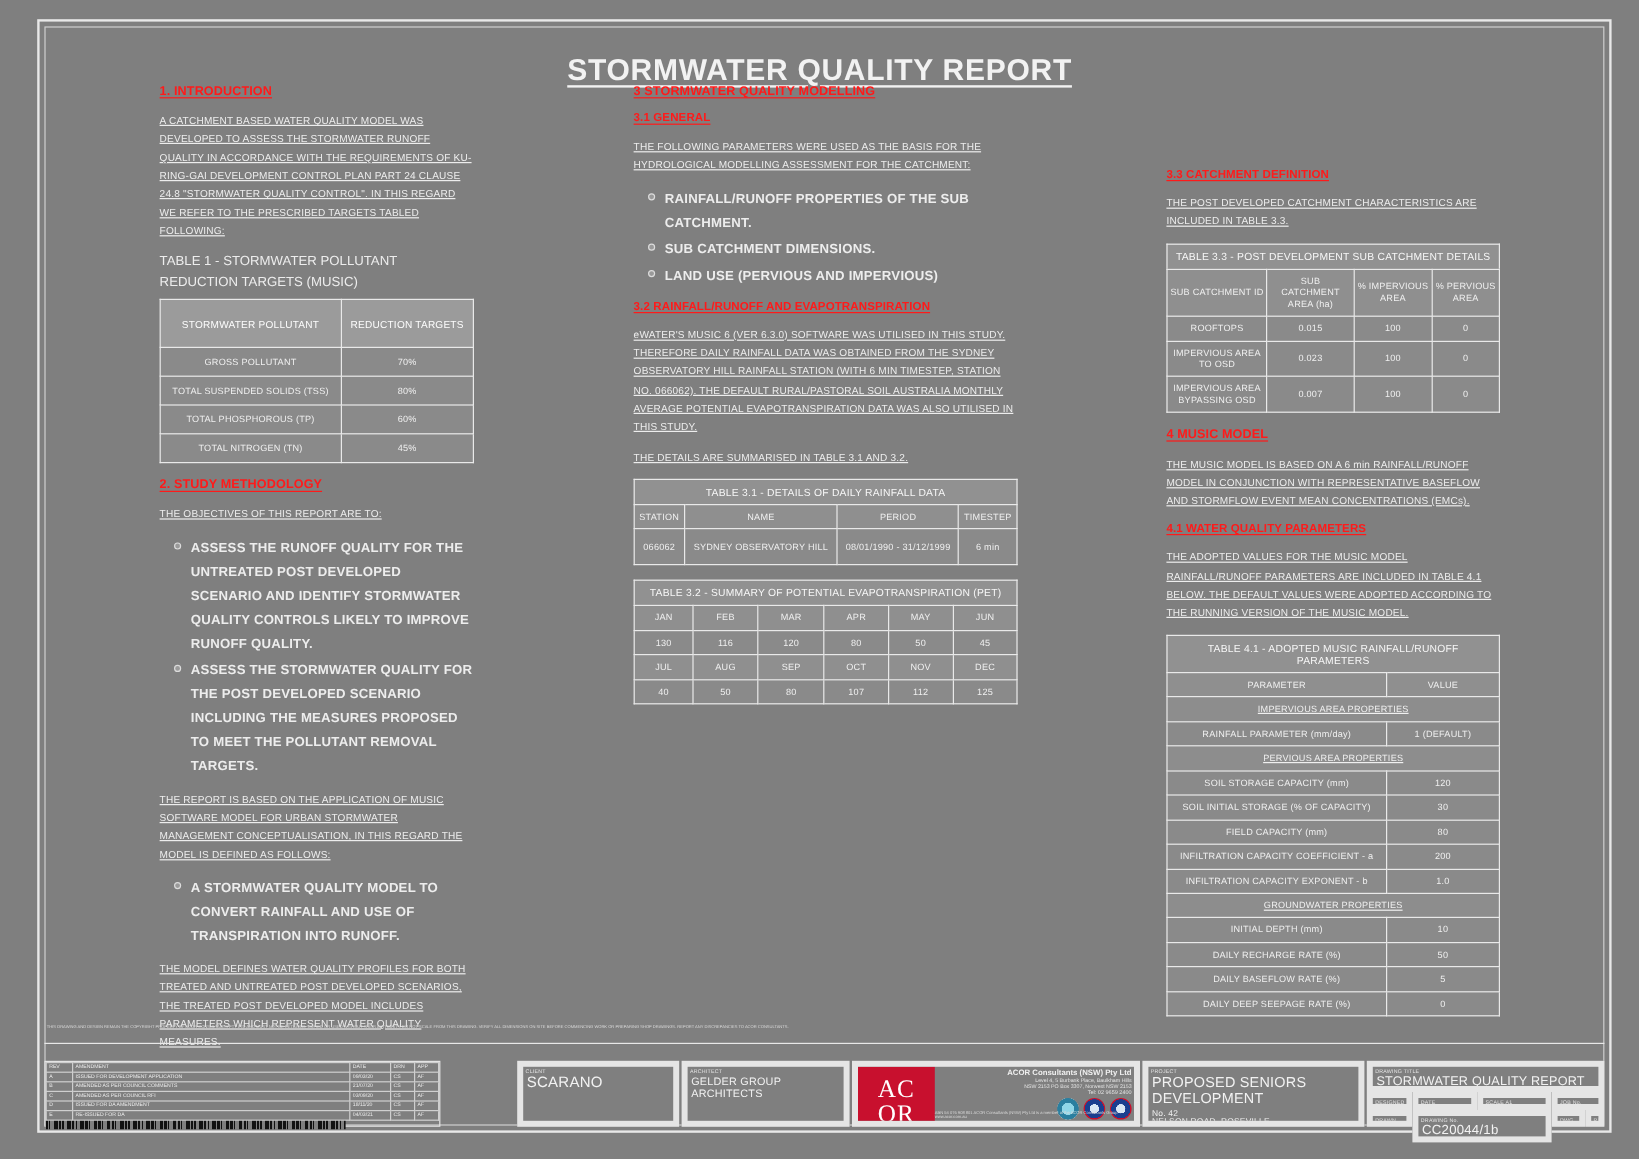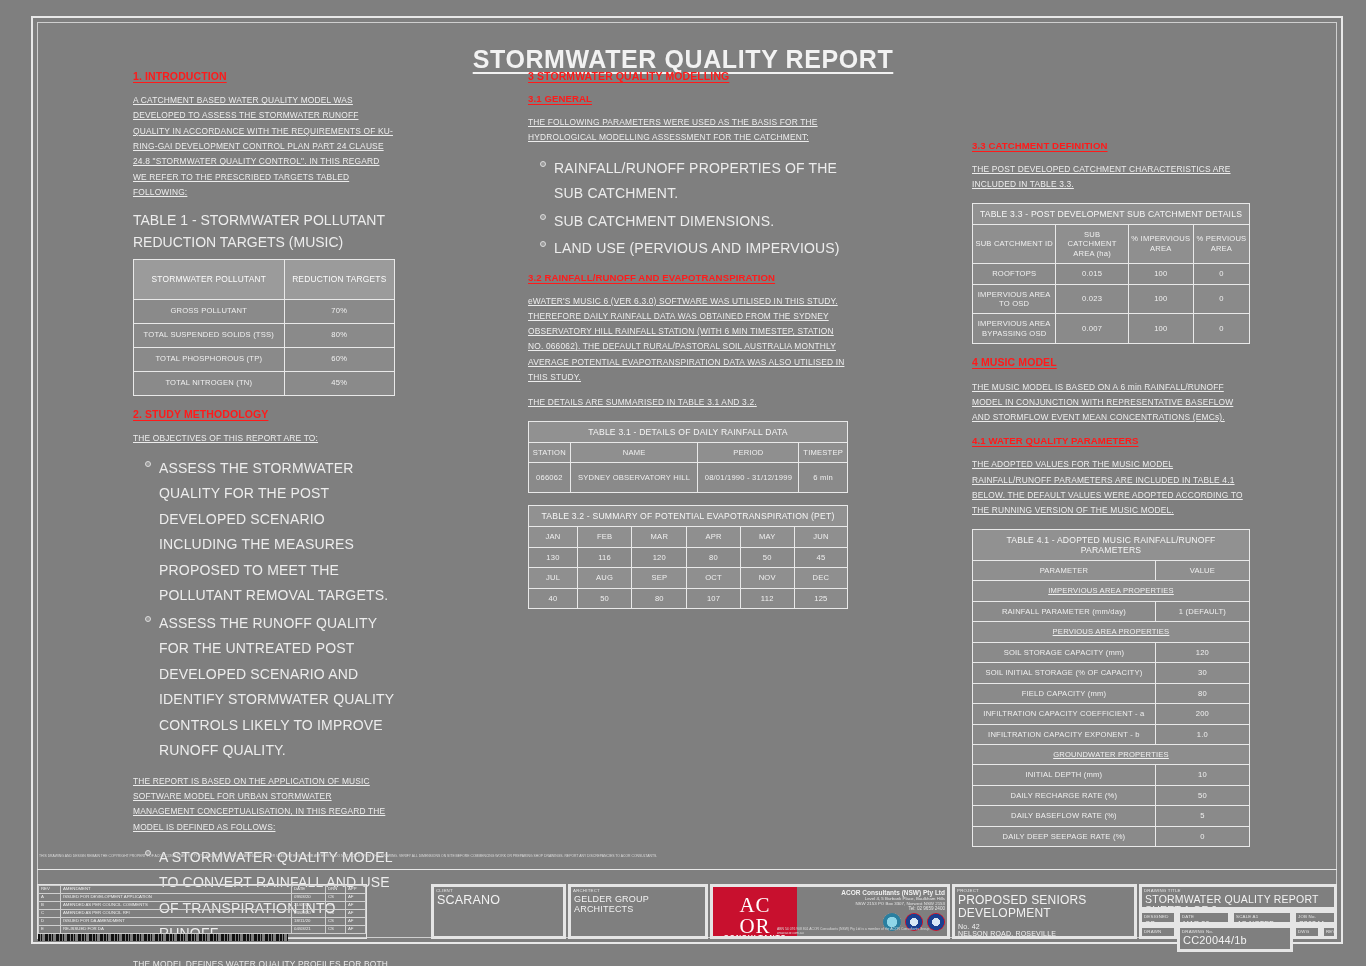--- a/index.html
+++ b/index.html
@@ -74,35 +74,36 @@
     text-decoration: underline;
   }
   ul.bullets {
     margin: 0 0 10px 0;
     padding-left: 26px;
     list-style: none;
   }
   ul.bullets li {
     position: relative;
     color: #ededed;
-    font-size: 14px;
+    font-size: 11px;
     line-height: 1.82;
     letter-spacing: .18px;
     margin-bottom: 2px;
+    font-weight: bold;
   }
   ul.bullets li::before {
     content: "";
     position: absolute;
     left: -14px; top: 5px;
     width: 4px; height: 4px;
     border: 1px solid #dcdcdc;
     border-radius: 50%;
     background: #9a9a9a;
   }
-  .tiny-note { font-size: 14px; color:#ededed; line-height:1.55; margin:0 0 5px 0;}
+  .tiny-note { font-size: 11px; color:#ededed; line-height:1.55; margin:0 0 5px 0;}
 
   
   table.dwg {
     border-collapse: collapse;
     width: 100%;
     background: #8a8a8a;
     margin-bottom: 12px;
   }
   table.dwg th, table.dwg td {
     border: 1px solid #e9e9e9;
@@ -150,21 +151,21 @@
 
   
   #titleblock {
     position: absolute;
     left: 37px; top: 869px;
     width: 1300px; height: 69px;
     border-top: 1px solid #e8e8e8;
   }
   .tb-box {
     position: absolute;
-    border: 3px solid #e5e5e5;
+    border: 5px solid #e5e5e5;
     background: #7f7f7f;
     overflow: hidden;
   }
   .tb-cap {
     font-size: 4.4px;
     color: #e4e4e4;
     letter-spacing: .2px;
     padding: 1px 0 0 2px;
     line-height: 1.25;
   }
@@ -283,22 +284,22 @@
         <tr>
           <td>TOTAL NITROGEN (TN)</td>
           <td>45%</td>
         </tr>
       </tbody>
     </table>
 
     <div class="h-red">2.  STUDY METHODOLOGY</div>
     <p class="body">THE OBJECTIVES OF THIS REPORT ARE TO:</p>
     <ul class="bullets">
+      <li>ASSESS THE RUNOFF QUALITY FOR THE UNTREATED POST DEVELOPED SCENARIO AND IDENTIFY STORMWATER QUALITY CONTROLS LIKELY TO IMPROVE RUNOFF QUALITY.</li>
       <li>ASSESS THE STORMWATER QUALITY FOR THE POST DEVELOPED SCENARIO INCLUDING THE MEASURES PROPOSED TO MEET THE POLLUTANT REMOVAL TARGETS.</li>
-      <li>ASSESS THE RUNOFF QUALITY FOR THE UNTREATED POST DEVELOPED SCENARIO AND IDENTIFY STORMWATER QUALITY CONTROLS LIKELY TO IMPROVE RUNOFF QUALITY.</li>
     </ul>
     <p class="body">THE REPORT IS BASED ON THE APPLICATION OF MUSIC SOFTWARE MODEL FOR URBAN STORMWATER MANAGEMENT CONCEPTUALISATION, IN THIS REGARD THE MODEL IS DEFINED AS FOLLOWS:</p>
     <ul class="bullets">
       <li>A STORMWATER QUALITY MODEL TO CONVERT RAINFALL AND USE OF TRANSPIRATION INTO RUNOFF.</li>
     </ul>
     <p class="body">THE MODEL DEFINES WATER QUALITY PROFILES FOR BOTH TREATED AND UNTREATED POST DEVELOPED SCENARIOS, THE TREATED POST DEVELOPED MODEL INCLUDES PARAMETERS WHICH REPRESENT WATER QUALITY MEASURES.</p>
   </div>
 
   <div class="col" id="col-mid">
 
@@ -533,21 +534,21 @@
       <div class="tb-cap">CLIENT</div>
       <div class="tb-val">SCARANO</div>
     </div>
 
     <div class="tb-box" style="left:531px; top:14px; width:140px; height:55px;">
       <div class="tb-cap">ARCHITECT</div>
       <div class="tb-val sm" style="line-height:1.12">GELDER GROUP ARCHITECTS</div>
     </div>
 
     <div class="tb-box" style="left:673px; top:14px; width:240px; height:55px;">
-      <div id="acor-logo" style="left:0; top:0; width:84px; height:55px; position:absolute;">
+      <div id="acor-logo" style="left:0; top:0; width:64px; height:55px; position:absolute;">
         <div class="ac" style="margin-top:8px">AC</div>
         <div class="or">OR</div>
         <div class="cons">CONSULTANTS</div>
       </div>
       <div style="position:absolute; left:64px; top:2px; right:2px; text-align:right;">
         <div style="font-size:6.5px;color:#f0f0f0;font-weight:bold;">ACOR Consultants (NSW) Pty Ltd</div>
         <div style="font-size:4.4px;color:#e4e4e4;">Level 4, 5 Burbank Place, Baulkham Hills</div>
         <div style="font-size:4.4px;color:#e4e4e4;">NSW 2153 PO Box 3307, Norwest NSW 2153</div>
         <div style="font-size:4.6px;color:#e4e4e4;">Tel: 02 9659 2400</div>
         <div class="cert-badges" style="justify-content:flex-end;margin-top:2px">

